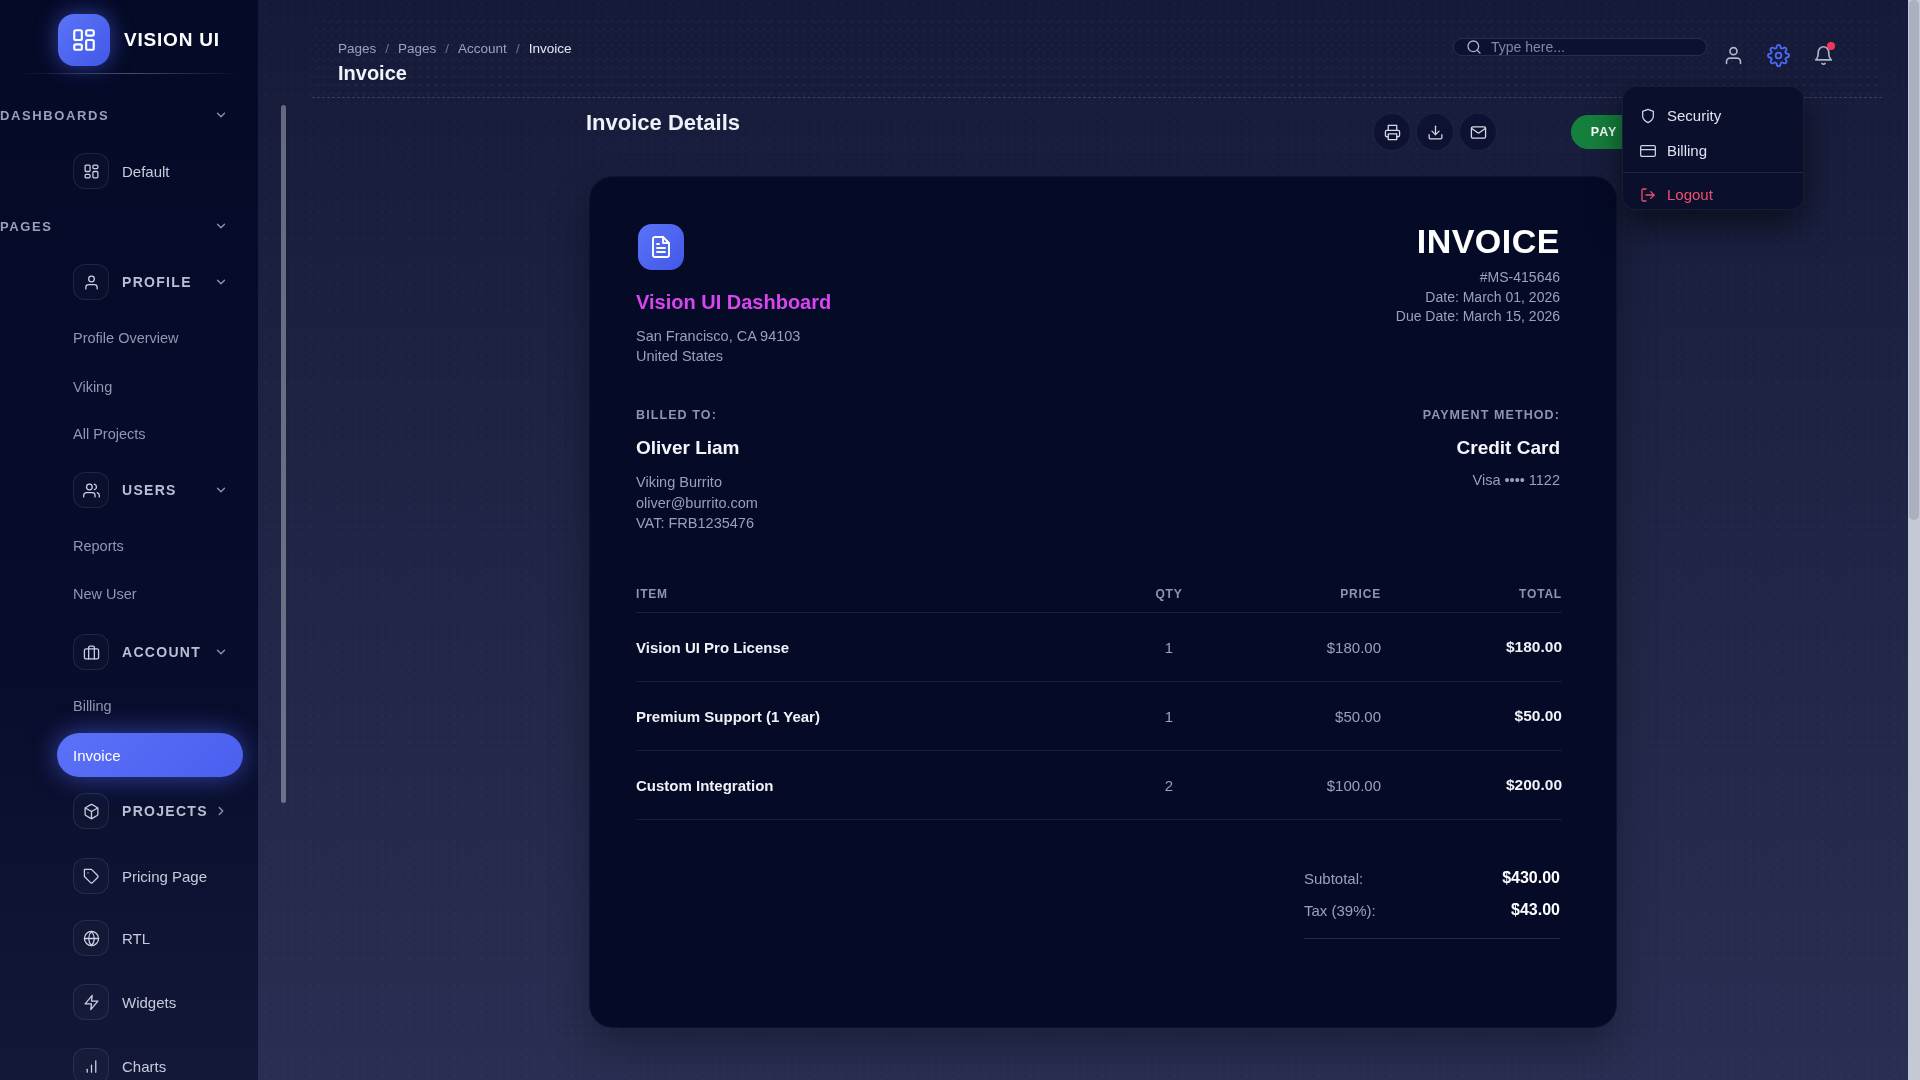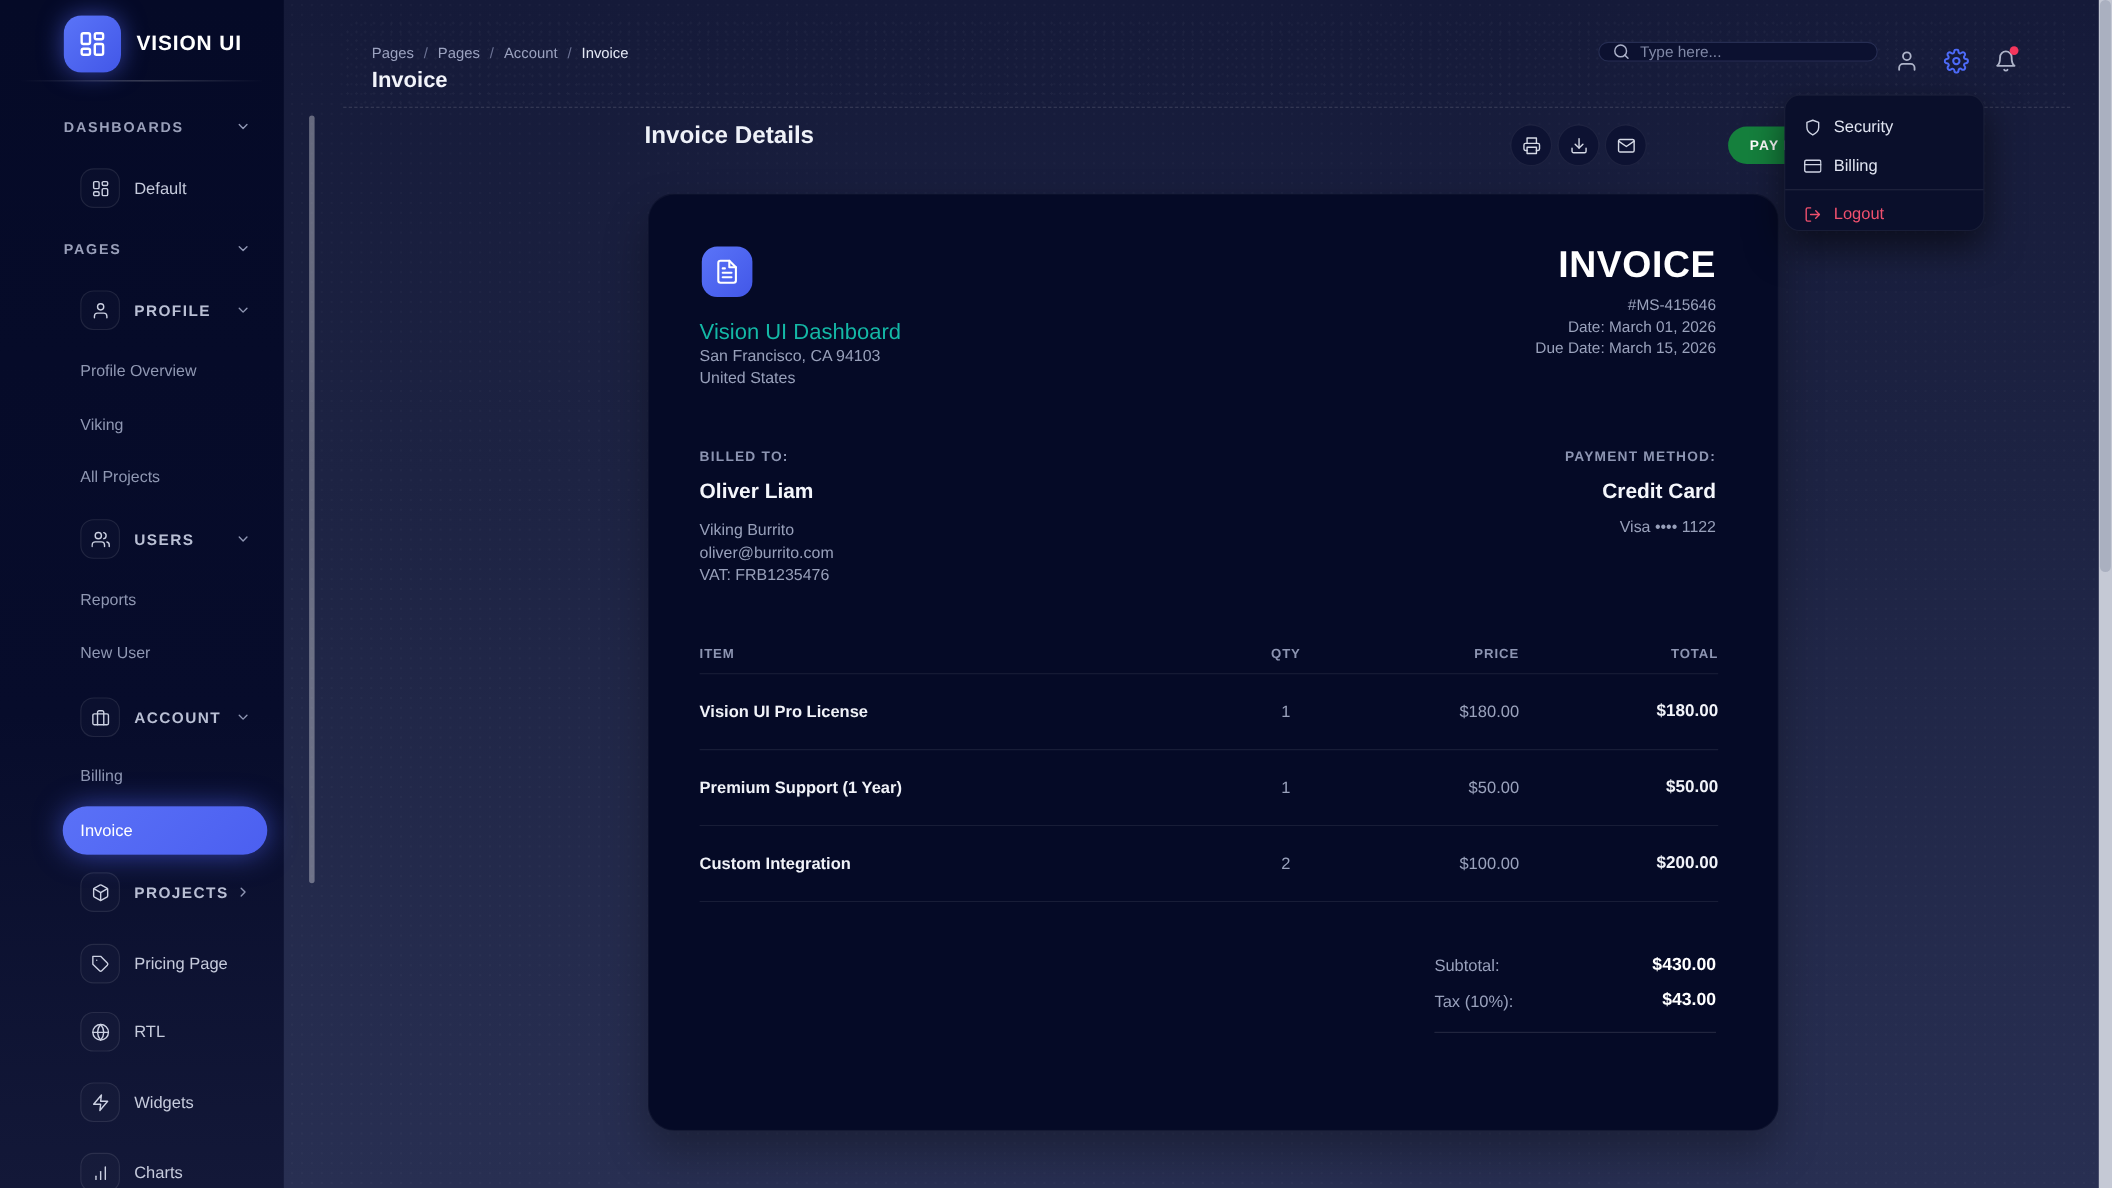--- a/index.html
+++ b/index.html
@@ -20,21 +20,21 @@
   .sidebar{ position:absolute; left:0; top:0; width:258px; height:1080px;
     background:linear-gradient(180deg,#050a27 0%,#070c2b 60%,#131838 100%); z-index:5;}
   .logo-row{ position:absolute; top:14px; left:58px; display:flex; align-items:center; gap:14px;}
   .logo-box{ width:52px; height:52px; border-radius:16px;
     background:linear-gradient(135deg,#5a74f8,#4257e8); display:flex; align-items:center; justify-content:center;
     box-shadow:0 0 22px rgba(86,106,248,.55); color:#fff;}
   .brand-name{ font-size:19px; font-weight:bold; letter-spacing:.8px; color:#fff;}
   .side-divider{ position:absolute; top:73px; left:18px; width:222px; height:1px;
     background:linear-gradient(90deg,transparent,rgba(255,255,255,.28),transparent);}
   .srow{ position:absolute; left:0; width:258px; height:36px; display:flex; align-items:center; cursor:pointer;}
-  .srow .sec{ margin-left:58px; font-size:13px; font-weight:bold; letter-spacing:1.6px; color:#9aa0ba;}
+  .srow .sec{ font-size:13px; font-weight:bold; letter-spacing:1.6px; color:#9aa0ba;}
   .icon-box{ margin-left:73px; width:36px; height:36px; border-radius:12px; flex:none;
     border:1px solid rgba(255,255,255,.09); background:rgba(255,255,255,.02);
     display:flex; align-items:center; justify-content:center; color:#ccd1e2;}
   .srow .up{ margin-left:13px; font-size:14px; font-weight:bold; letter-spacing:1.3px; color:#b9bfd4;}
   .srow .lbl{ margin-left:13px; font-size:15px; color:#c6cbdc;}
   .srow .plain{ margin-left:73px; font-size:14.5px; color:#8f97b2;}
   .chev{ margin-left:auto; margin-right:30px; color:#8f96b3; flex:none;}
   .active-pill{ position:absolute; left:57px; top:733px; width:186px; height:44px; border-radius:22px;
     background:linear-gradient(135deg,#5a71f7,#4b5ff0); display:flex; align-items:center;
     box-shadow:0 0 26px rgba(80,100,245,.6); cursor:pointer;}
@@ -80,21 +80,21 @@
   .paynow{ position:absolute; left:1571px; top:115px; width:104px; height:34px; border-radius:17px; border:none;
     background:#15803d; color:#fff; font-size:12.5px; font-weight:bold; letter-spacing:1px; cursor:pointer; z-index:2;
     font-family:"Liberation Sans",sans-serif;}
 
   
   .inv-card{ position:absolute; left:589px; top:176px; width:1028px; height:852px; border-radius:24px;
     background:#050a26; border:1px solid rgba(255,255,255,.04); box-shadow:0 20px 40px rgba(0,0,0,.3); z-index:3;}
   .doc-box{ position:absolute; left:48px; top:47px; width:46px; height:46px; border-radius:14px;
     background:linear-gradient(135deg,#5a74f8,#4257e8); display:flex; align-items:center; justify-content:center; color:#fff;}
   .company{ position:absolute; left:46px; top:114px;}
-  .company .cname{ font-size:20px; font-weight:normal; color:#14b8a6; margin-bottom:0;}
+  .company .cname{ font-size:20px; font-weight:bold; color:#d946ef; margin-bottom:12px;}
   .company .cline{ font-size:14.5px; color:#98a0ba; line-height:20px;}
   .inv-meta{ position:absolute; right:56px; top:44px; text-align:right;}
   .inv-meta .big{ font-size:34px; font-weight:bold; letter-spacing:.5px; color:#fff; line-height:40px; margin-bottom:7px;}
   .inv-meta .mline{ font-size:14px; color:#9aa2bc; line-height:19.5px;}
   .small-label{ font-size:12.5px; font-weight:bold; letter-spacing:1.1px; color:#8d95b2; margin-bottom:15px;}
   .billed{ position:absolute; left:46px; top:231px;}
   .billed .bname{ font-size:19px; font-weight:bold; color:#f4f6fb; margin-bottom:13px;}
   .billed .bline{ font-size:14.5px; color:#98a0ba; line-height:20.5px;}
   .payment{ position:absolute; right:56px; top:231px; text-align:right;}
   .payment .pmethod{ font-size:19px; font-weight:bold; color:#f4f6fb; margin-bottom:13px;}
@@ -458,21 +458,21 @@
       <span class="c-total">$200.00</span>
     </div>
   </div>
 
   <div class="totals">
     <div class="tot-row">
       <span class="tlabel">Subtotal:</span>
       <span class="tval">$430.00</span>
     </div>
     <div class="tot-row">
-      <span class="tlabel">Tax (10%):</span>
+      <span class="tlabel">Tax (39%):</span>
       <span class="tval">$43.00</span>
     </div>
     <div class="tot-divider"></div>
   </div>
 </div>
 
 <div class="page-scrollbar">
   <div class="page-scroll-thumb"></div>
 </div>
 

